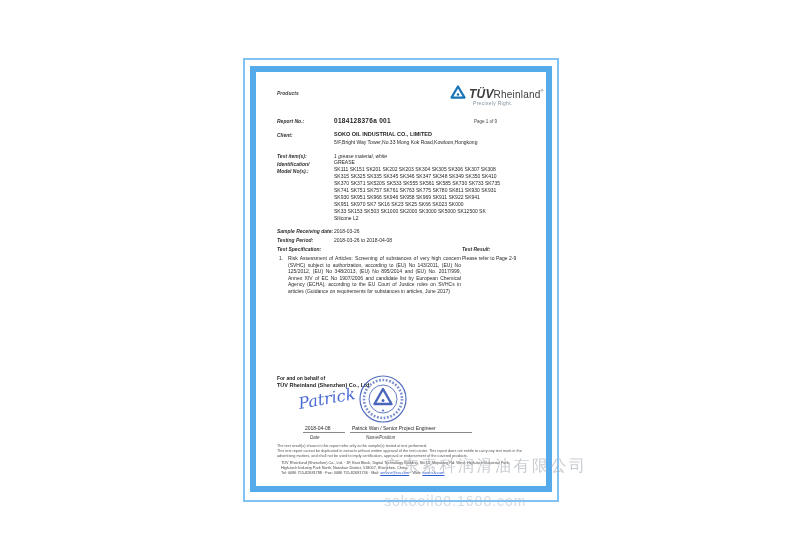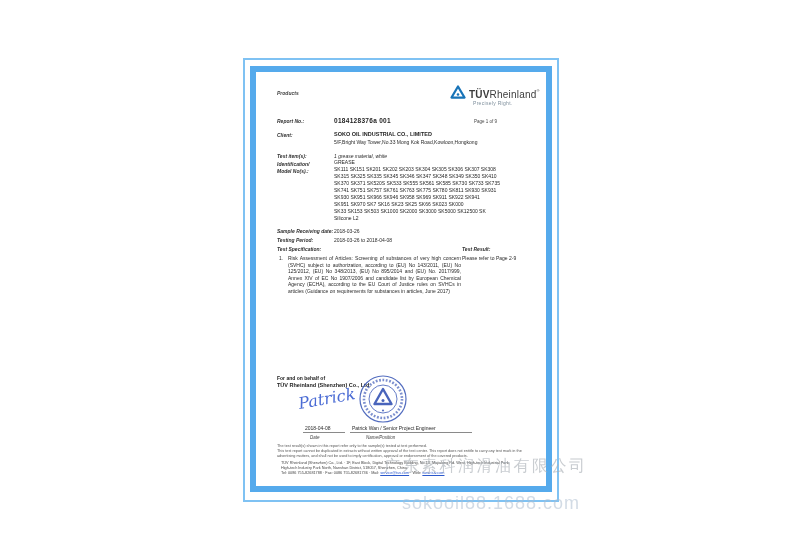--- a/index.html
+++ b/index.html
@@ -10,21 +10,21 @@
   }
   .abs{position:absolute;}
   
   .frame-outer{left:243px;top:58px;width:312px;height:440px;border:2px solid #7fc2f3;background:#fff;}
   .frame-inner{left:250px;top:66px;width:290px;height:414px;border:6px solid #55aaec;background:#fff;}
   
   .products{left:277px;top:90px;font-size:5px;font-weight:bold;font-style:italic;color:#3d3d3d;}
   .logo{left:450px;top:85px;display:flex;align-items:flex-start;}
   .logo svg{display:block;}
   .brand{margin-left:3px;line-height:1;}
-  .brand .b1{font-size:10px;font-weight:bold;color:#3c3c3c;letter-spacing:.2px;}
+  .brand .b1{font-size:12px;font-weight:bold;color:#3c3c3c;letter-spacing:.2px;font-style:italic;}
   .brand .b2{font-size:10px;color:#3c3c3c;letter-spacing:.2px;}
   .brand sup{font-size:4px;color:#3c3c3c;}
   .tagline{left:473px;top:100px;font-size:5px;color:#7e8f9c;letter-spacing:.3px;}
   
   .lab{font-size:5px;font-weight:bold;font-style:italic;color:#2f2f2f;}
   .val{font-size:5px;color:#2a2a2a;}
   .rn-val{left:334px;top:117px;font-size:6.5px;font-weight:bold;color:#1e1e1e;letter-spacing:.3px;}
   .pageind{left:474px;top:119px;font-size:4.5px;color:#444;}
   .client-name{left:334px;top:131px;font-size:5.5px;font-weight:bold;color:#1e1e1e;}
   .client-addr{left:334px;top:139px;}
@@ -48,21 +48,21 @@
   .ul-name{left:350px;top:432px;width:122px;}
   .date-lab{left:310px;top:435px;font-size:4.5px;font-style:italic;color:#444;}
   .name-lab{left:366px;top:435px;font-size:4.5px;font-style:italic;color:#444;}
   
   .fine{left:277px;width:266px;font-size:3.8px;line-height:5px;color:#555;}
   .addr{left:281px;width:262px;font-size:3.8px;line-height:5px;color:#474747;}
   .addr a{color:#2b58cc;text-decoration:underline;}
   
   .wm-cn{left:384px;top:456px;font-size:16px;font-weight:normal;letter-spacing:2.5px;
     color:rgba(168,174,180,.62);z-index:30;white-space:nowrap;}
-  .wm-url{left:402px;top:493px;font-size:18px;letter-spacing:1px;
+  .wm-url{left:384px;top:493px;font-size:14px;letter-spacing:1px;
     color:rgba(173,190,208,.55);z-index:30;white-space:nowrap;}
 </style>
 </head>
 <body>
 
 <div class="abs frame-outer"></div>
 <div class="abs frame-inner"></div>
 
 <div class="abs products">Products</div>
 

